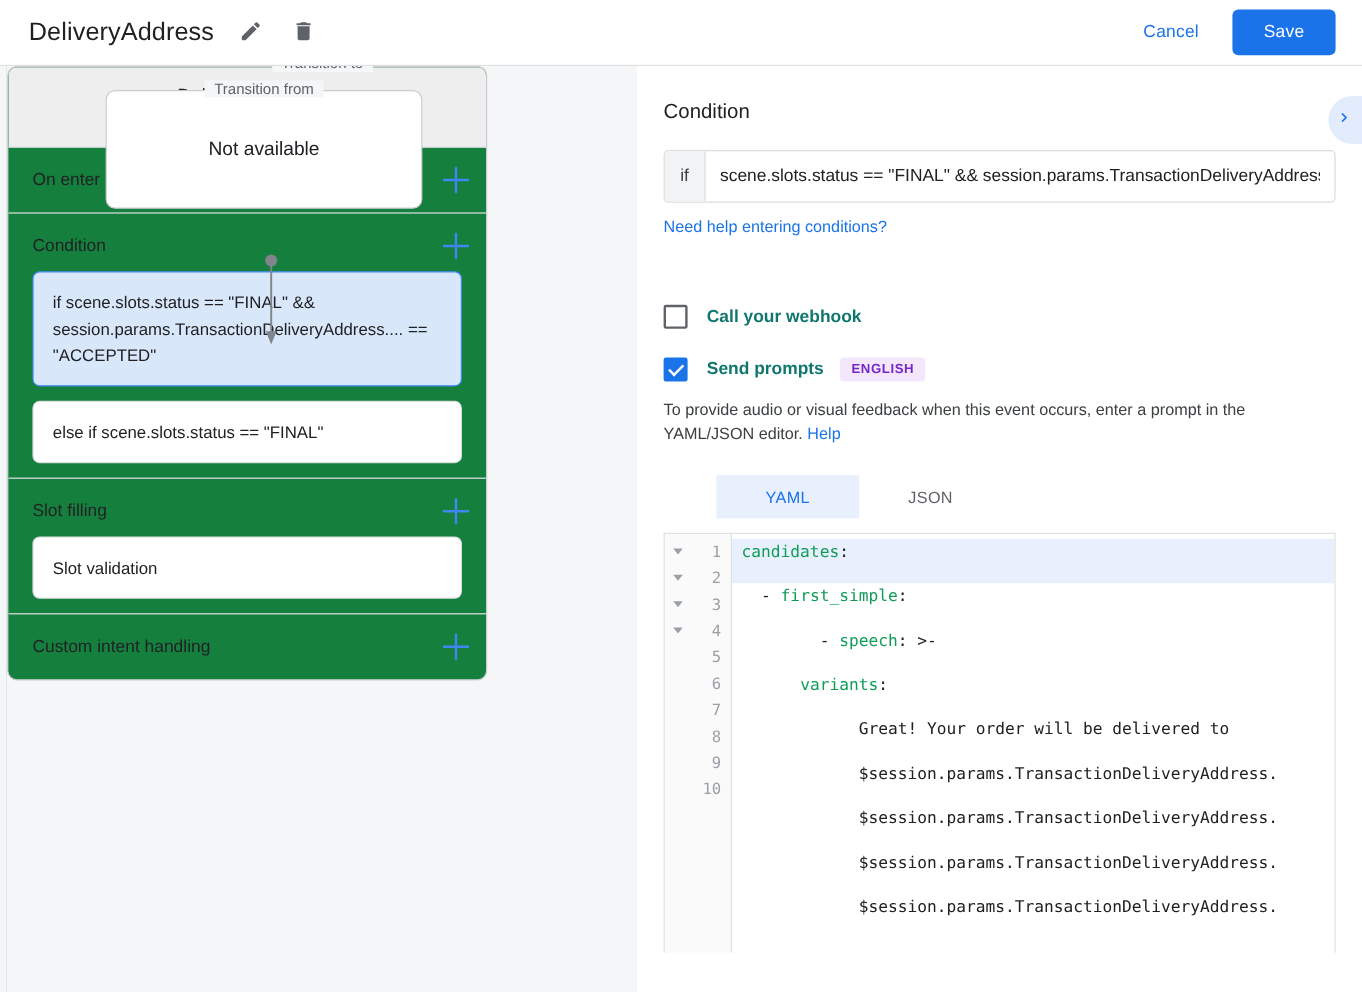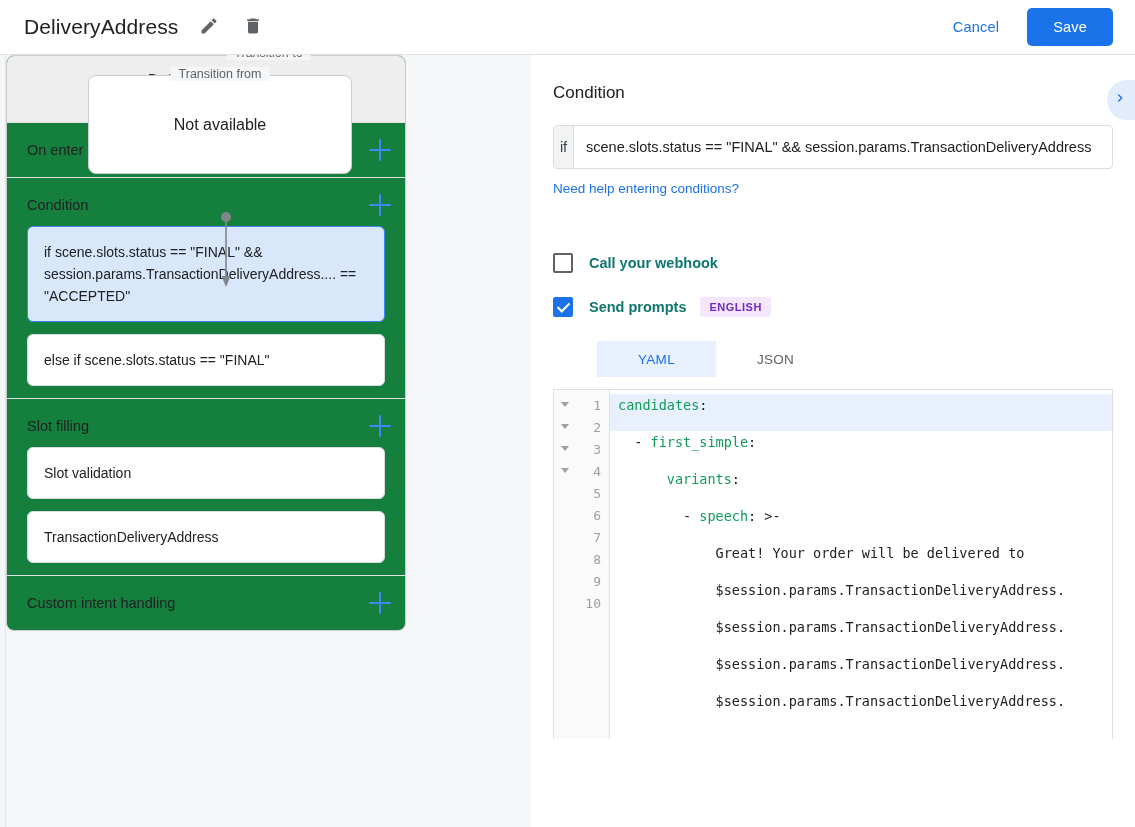--- a/index.html
+++ b/index.html
@@ -128,21 +128,21 @@
     display: flex; align-items: center; justify-content: flex-start;
     padding-left: 5px; cursor: pointer;
   }
   .chevron-pill svg { fill: #1a73e8; }
 
   .cond-input-wrap {
     display: flex; margin-top: 22px; border: 1px solid #dadce0;
     border-radius: 4px; height: 44px; overflow: hidden; background: #fff;
   }
   .cond-if {
-    width: 20px; background: #f1f3f4; display: flex; align-items: center;
+    width: 34px; background: #f1f3f4; display: flex; align-items: center;
     justify-content: center; font-size: 14.5px; color: #3c4043;
     border-right: 1px solid #dadce0; flex: none;
   }
   .cond-input {
     flex: 1; border: none; outline: none; padding: 0 12px;
     font-size: 14.5px; color: #202124; font-family: "Liberation Sans", sans-serif;
     background: transparent;
   }
   .help-link {
     display: inline-block; margin-top: 12px; font-size: 13.5px;
@@ -280,21 +280,20 @@
         </div>
       </div>
 
       <div class="section">
         <div class="section-head compact">
           <span class="section-title">Slot filling</span>
           <span class="plus"></span>
         </div>
         <div class="sec-body-pad">
           <div class="chip">Slot validation</div>
-          <div class="chip">TransactionDeliveryAddress</div>
         </div>
       </div>
 
       <div class="section">
         <div class="section-head">
           <span class="section-title">Custom intent handling</span>
           <span class="plus"></span>
         </div>
       </div>
     </div>
@@ -329,20 +328,23 @@
         <span class="checkbox"></span>
         <span class="check-label">Call your webhook</span>
       </div>
 
       <div class="check-row">
         <span class="checkbox checked"></span>
         <span class="check-label">Send prompts</span>
         <span class="badge">ENGLISH</span>
       </div>
 
+      <div class="desc">
+        <span>To provide audio or visual feedback when this event occurs, enter a prompt in the YAML/JSON editor. </span><a>Help</a>
+      </div>
 
       <div class="tabs">
         <div class="tab active">YAML</div>
         <div class="tab">JSON</div>
       </div>
 
       <div class="editor">
         <div class="gutter" id="gutter">
             <div class="gutter-row">
               <span class="fold"></span>
@@ -375,22 +377,22 @@
             <div class="gutter-row">
               <span class="lnum">9</span>
             </div>
             <div class="gutter-row">
               <span class="lnum">10</span>
             </div>
           </div>
         <div class="code" id="code">
             <div class="code-row hl"><span class="k">candidates</span>:</div>
             <div class="code-row">  - <span class="k">first_simple</span>:</div>
+            <div class="code-row">        - <span class="k">speech</span>: &gt;-</div>
             <div class="code-row">      <span class="k">variants</span>:</div>
-            <div class="code-row">        - <span class="k">speech</span>: &gt;-</div>
             <div class="code-row">            Great! Your order will be delivered to</div>
             <div class="code-row">            $session.params.TransactionDeliveryAddress.</div>
             <div class="code-row">            $session.params.TransactionDeliveryAddress.</div>
             <div class="code-row">            $session.params.TransactionDeliveryAddress.</div>
             <div class="code-row">            $session.params.TransactionDeliveryAddress.</div>
             <div class="code-row"></div>
           </div>
       </div>
     </div>
   </div>

